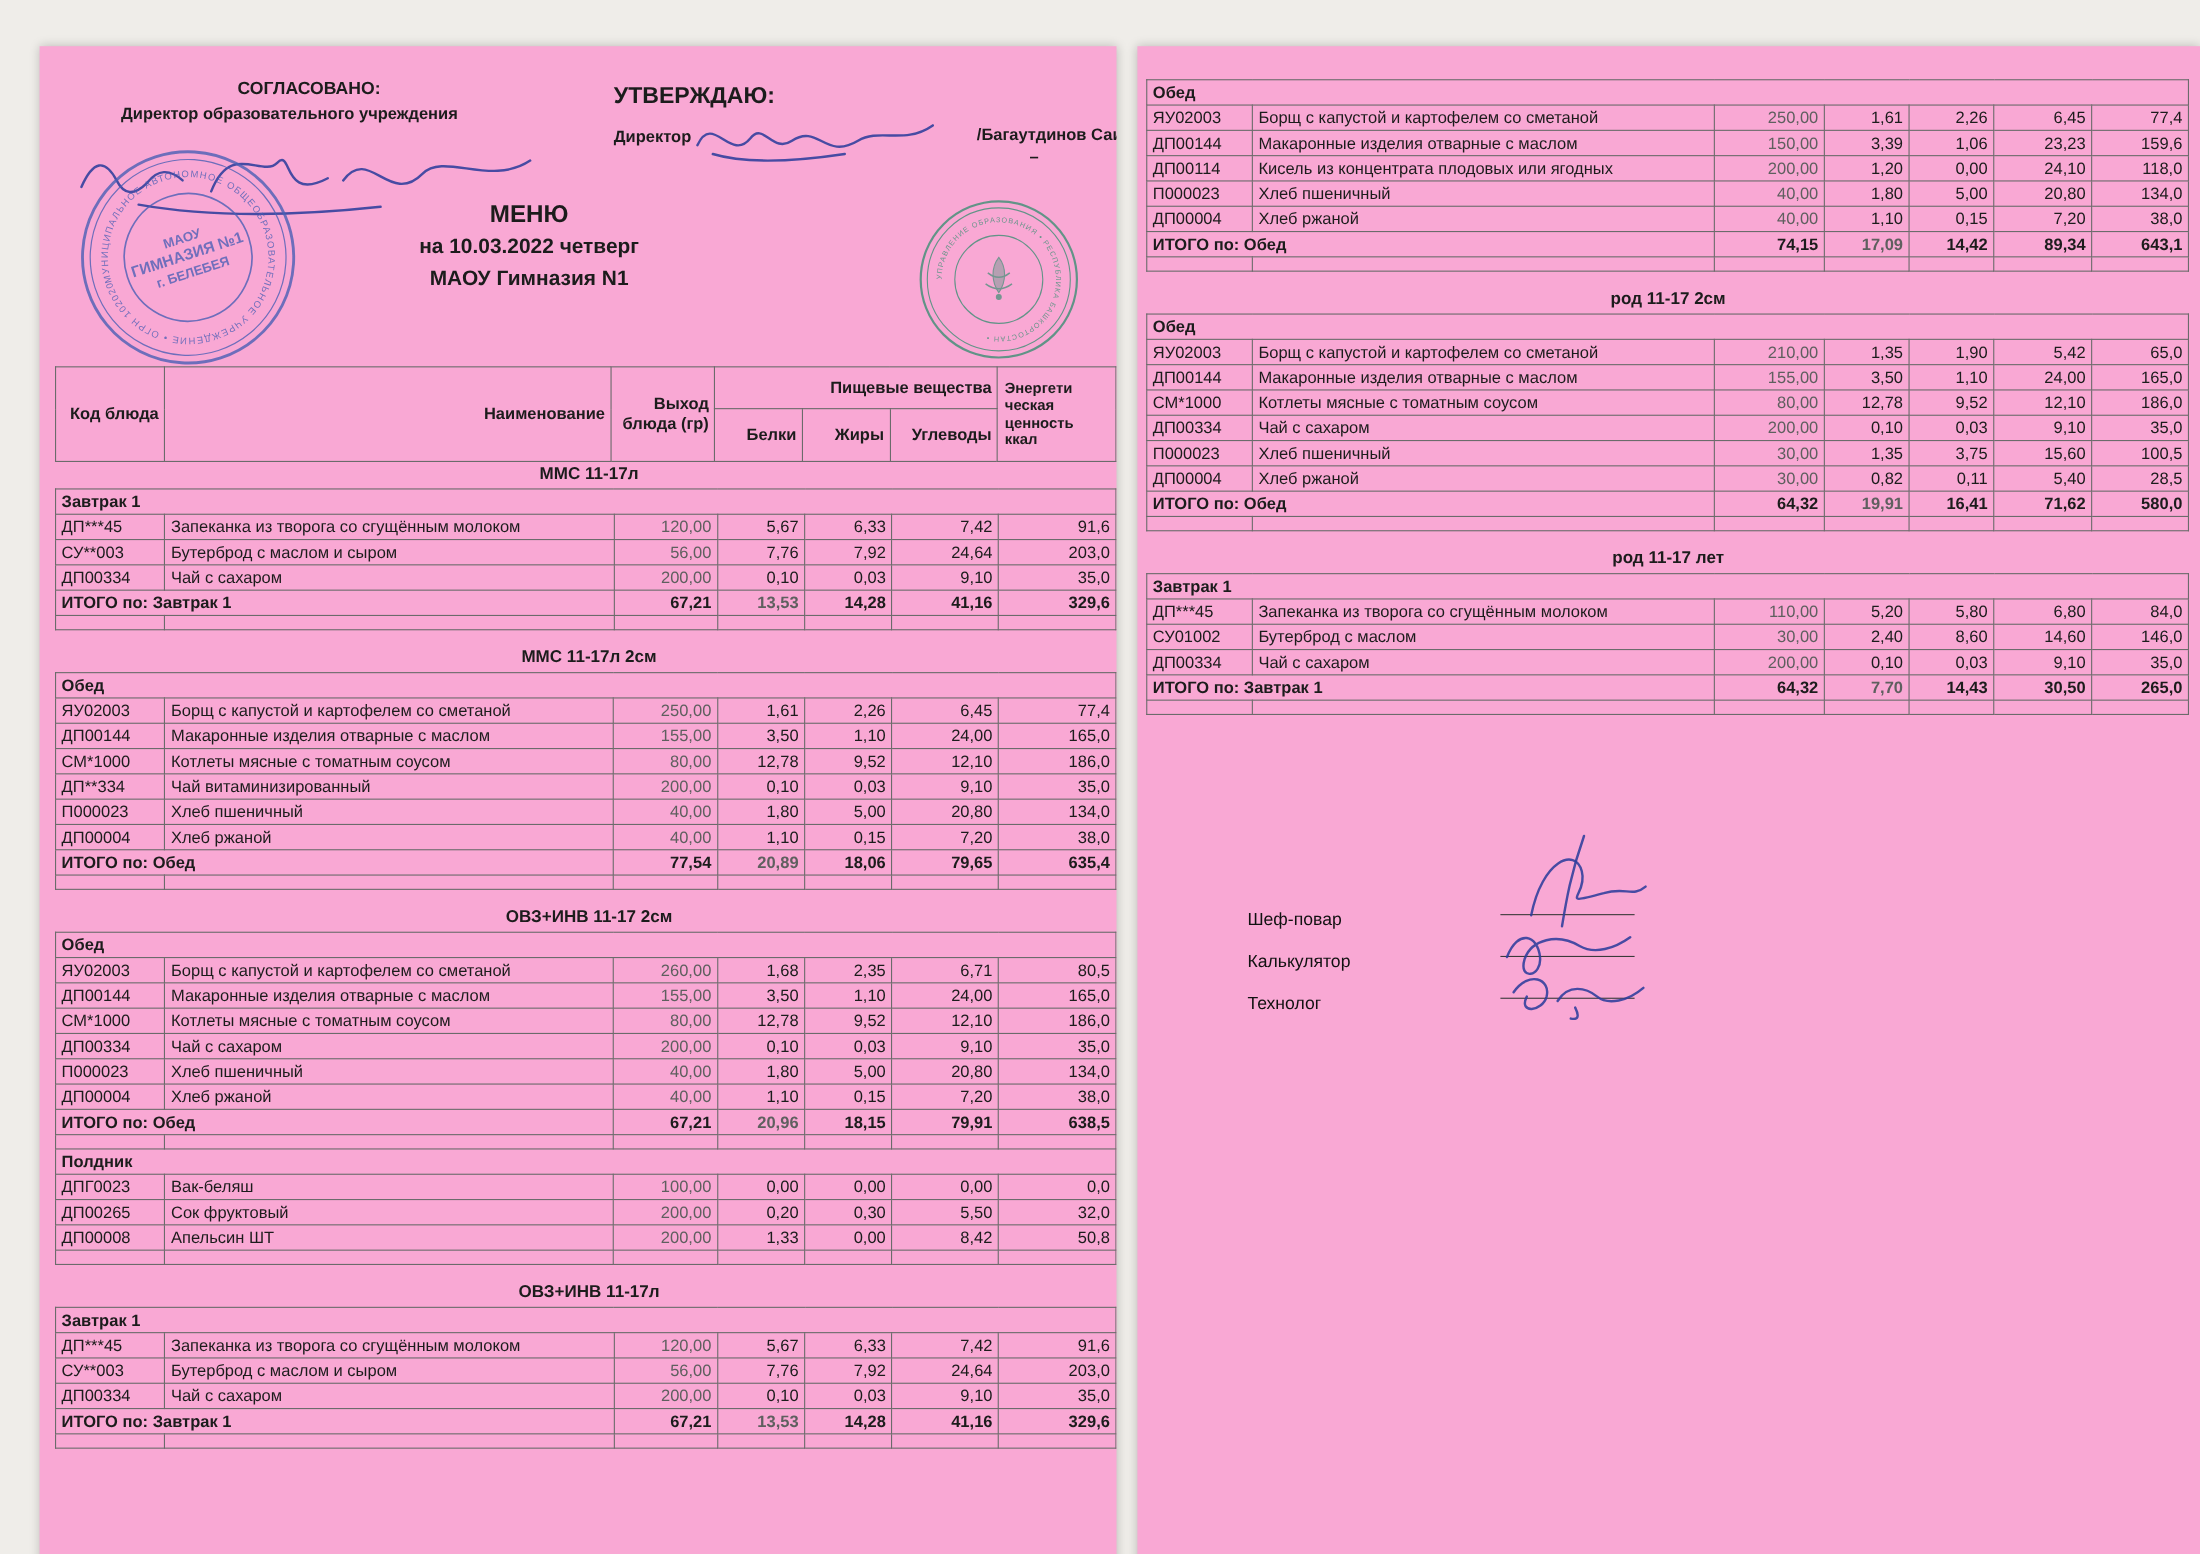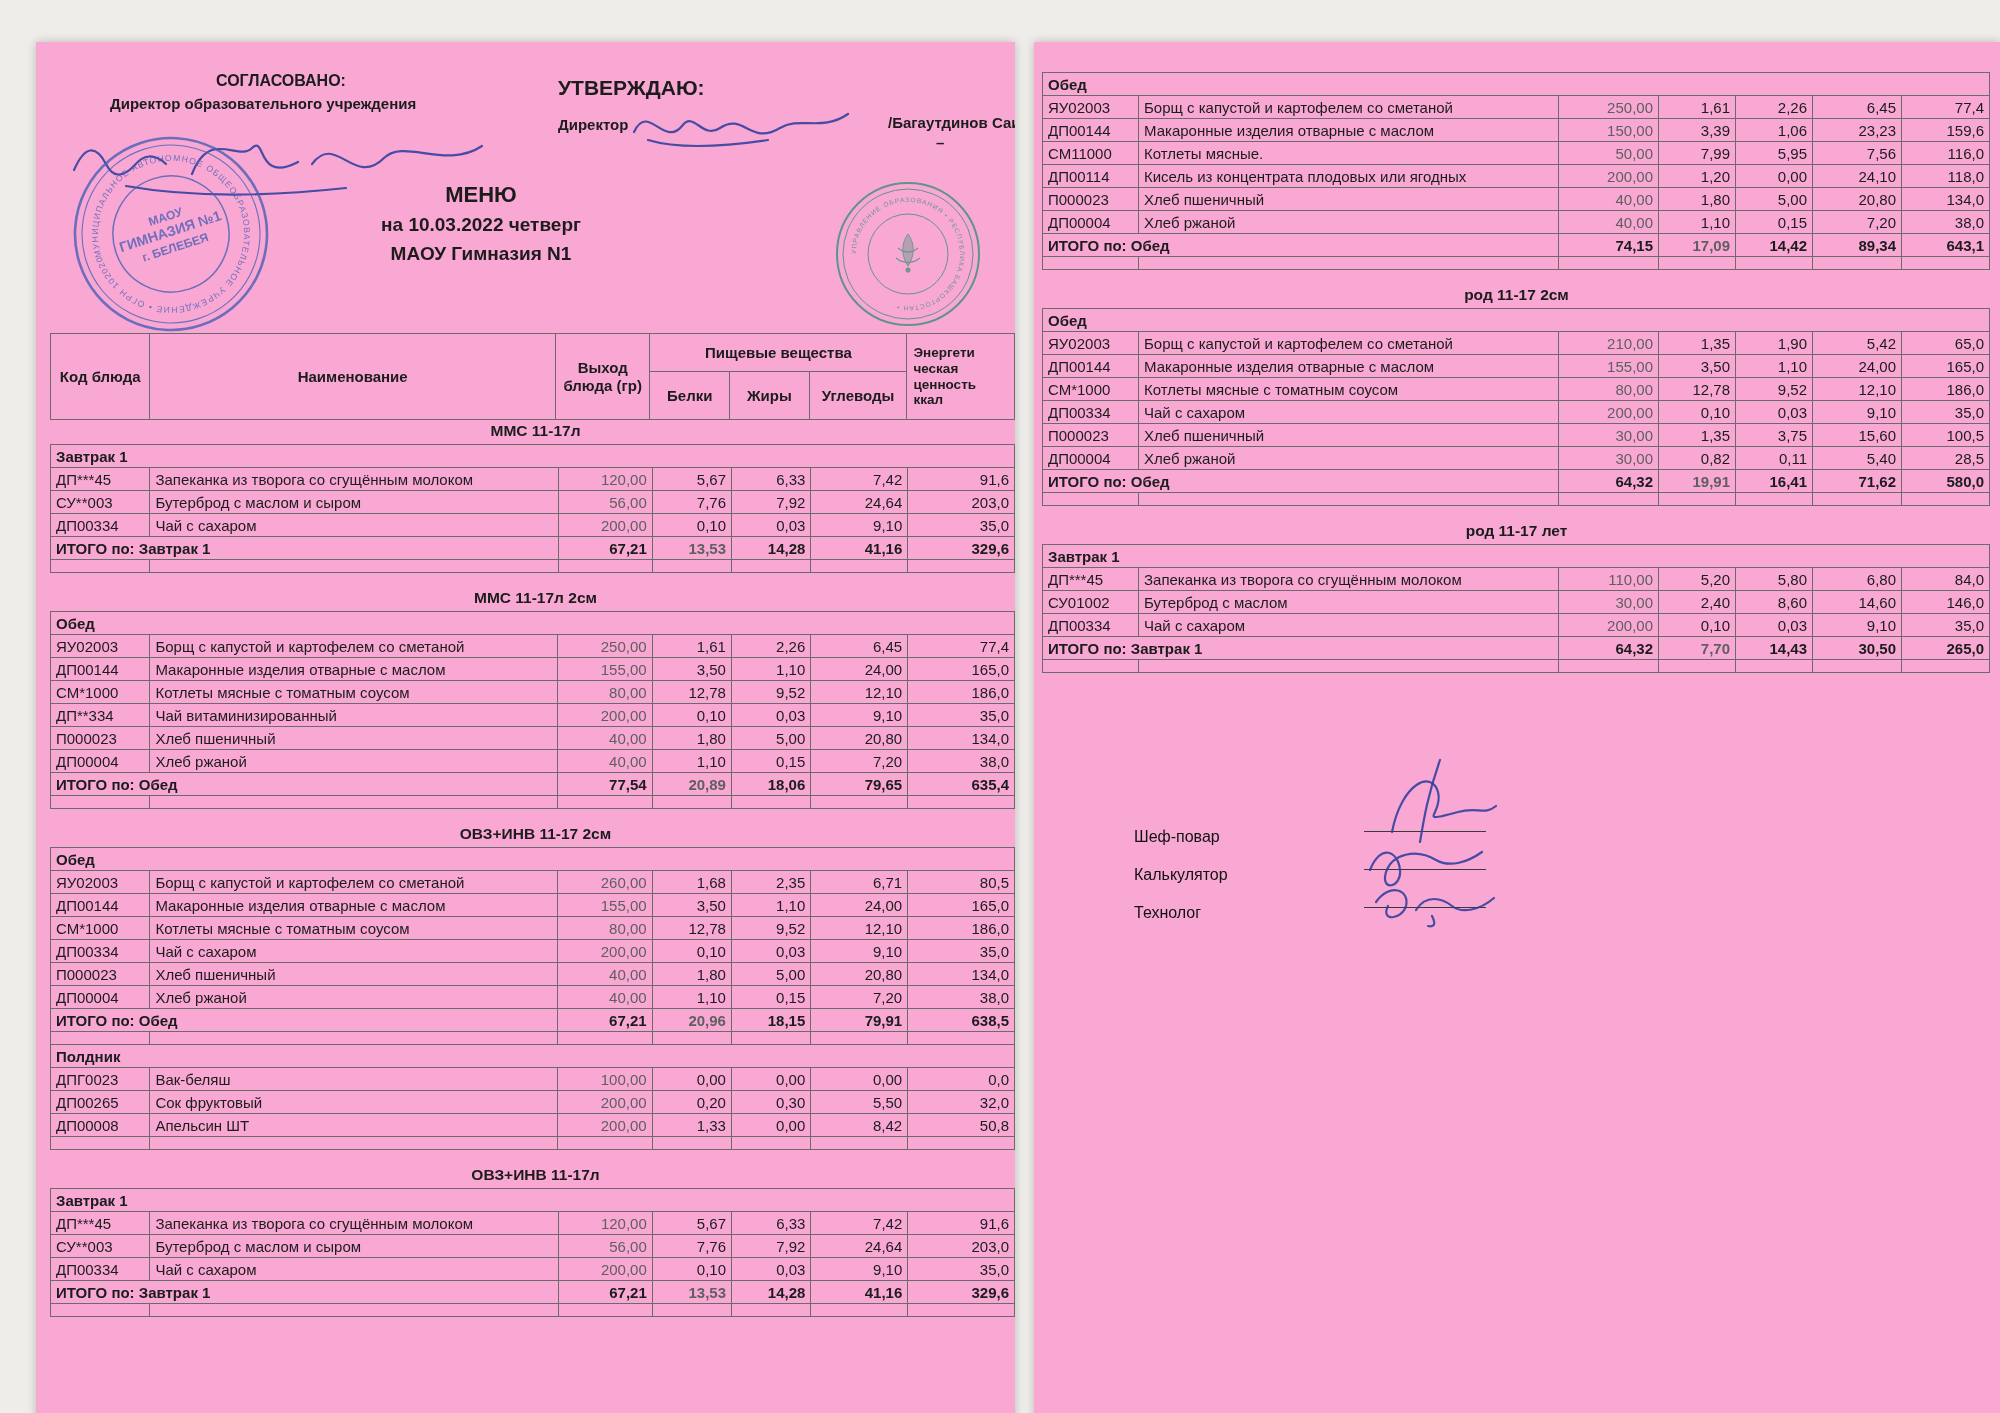--- a/index.html
+++ b/index.html
@@ -47,21 +47,21 @@
   .group-row td { font-weight:bold; }
   .total-row td { font-weight:bold; }
   .empty-row td { height:13px; }
   .section { margin-top:16px; }
   .section.first { margin-top:2px; }
   .section-title { text-align:center; font-weight:bold; font-size:15.5px; margin:0 0 4px 0; }
   .page-right .section-title { width:949px; }
   .page-left  .section-title { width:971px; }
 
   
-  .header-table td { text-align:center; font-weight:bold; white-space:normal;
+  .header-table td { text-align:right; font-weight:bold; white-space:normal;
     vertical-align:middle; line-height:1.15; }
   .header-table .r1 td { height:38px; }
   .header-table .r2 td { height:48px; }
   .header-table td.energy { font-size:13.5px; text-align:left; padding-left:6px; }
 
   
   .sig-label { position:absolute; left:100px; font-size:16px; color:#111; }
   .sig-line  { position:absolute; left:330px; width:122px; border-bottom:1.5px solid #3a3a3a; }
   .sig-svg   { position:absolute; }
 
@@ -548,29 +548,20 @@
               <tr class="item-row">
                 <td>ДП00144</td>
                 <td>Макаронные изделия отварные с маслом</td>
                 <td class="num">150,00</td>
                 <td class="num">3,39</td>
                 <td class="num">1,06</td>
                 <td class="num">23,23</td>
                 <td class="num">159,6</td>
               </tr>
               <tr class="item-row">
-                <td>СМ11000</td>
-                <td>Котлеты мясные.</td>
-                <td class="num">50,00</td>
-                <td class="num">7,99</td>
-                <td class="num">5,95</td>
-                <td class="num">7,56</td>
-                <td class="num">116,0</td>
-              </tr>
-              <tr class="item-row">
                 <td>ДП00114</td>
                 <td>Кисель из концентрата плодовых или ягодных</td>
                 <td class="num">200,00</td>
                 <td class="num">1,20</td>
                 <td class="num">0,00</td>
                 <td class="num">24,10</td>
                 <td class="num">118,0</td>
               </tr>
               <tr class="item-row">
                 <td>П000023</td>

